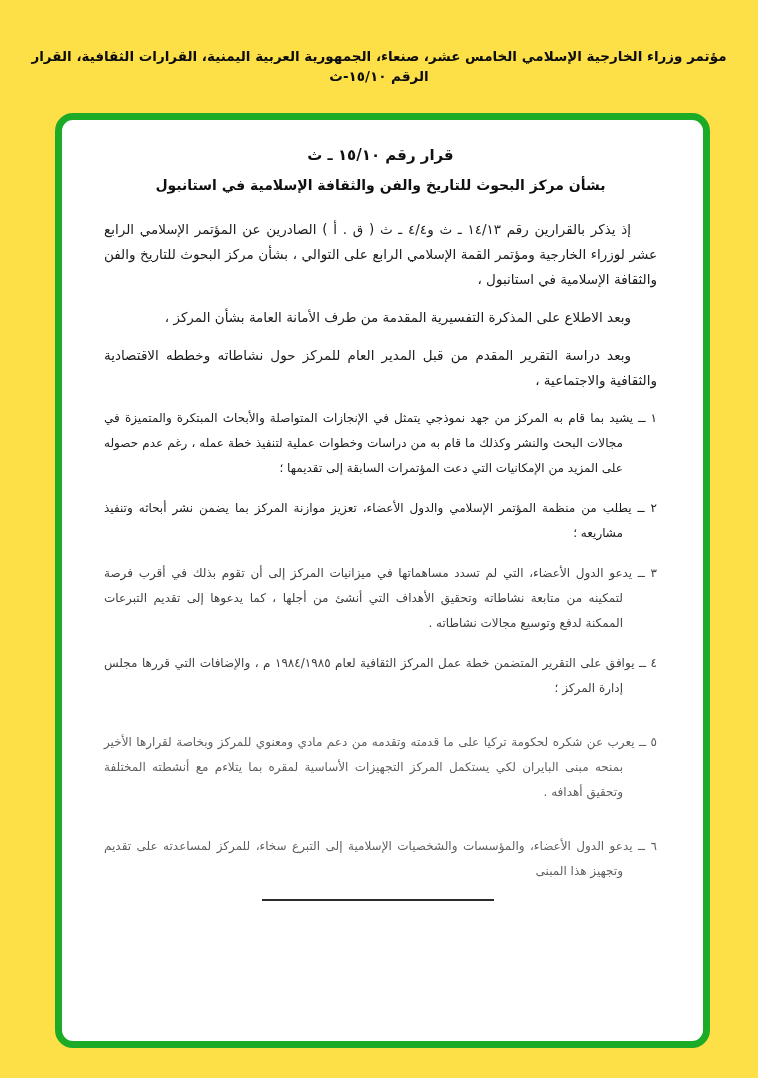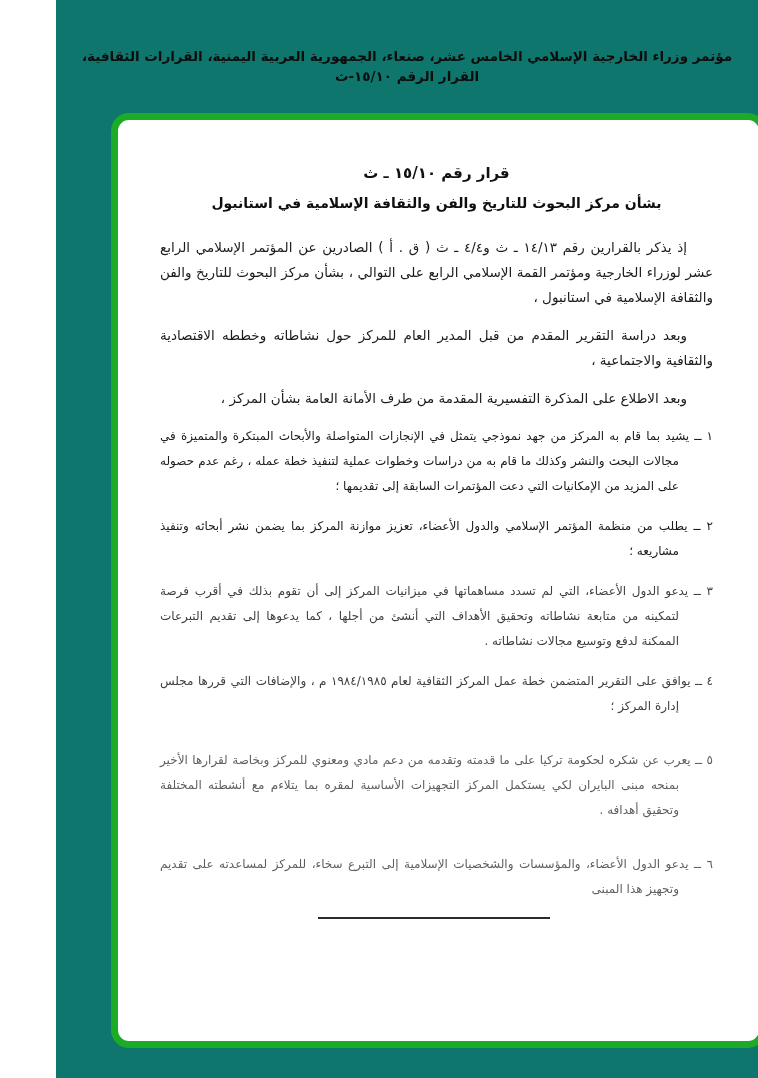--- a/index.html
+++ b/index.html
@@ -2,23 +2,23 @@
 <html lang="ar" dir="rtl"><head>
 <meta charset="utf-8">
 <style>
   html, body {
     margin: 0;
     padding: 0;
     background: #ffffff;
   }
   .page {
     position: relative;
-    width: 702px;
+    width: 758px;
     height: 1078px;
-    background: #0f766e;
+    background: #fde047;
     font-family: "DejaVu Sans", sans-serif;
     direction: rtl;
     overflow: hidden;
     color: #1b1b1b;
   }
   .header {
     padding-top: 46px;
     text-align: center;
   }
   .header-line1 {
@@ -40,21 +40,21 @@
     left: 55px;
     top: 113px;
     width: 655px;
     height: 935px;
     box-sizing: border-box;
     border: 7px solid #1bab27;
     border-radius: 18px;
     background: #ffffff;
   }
   .doc-content {
-    padding: 44px 46px 0 42px;
+    padding: 26px 46px 0 42px;
   }
   .doc-title1 {
     text-align: center;
     font-weight: bold;
     font-size: 15px;
     color: #111;
     margin: 0 0 13px 0;
   }
   .doc-title2 {
     text-align: center;
@@ -97,22 +97,22 @@
     <div class="header-line1">مؤتمر وزراء الخارجية الإسلامي الخامس عشر، صنعاء، الجمهورية العربية اليمنية، القرارات الثقافية، القرار الرقم ١٥/١٠-ث</div>
   </div>
 
   <div class="doc-box">
     <div class="doc-content">
 
       <div class="doc-title1">قرار رقم ١٥/١٠ ـ ث</div>
       <div class="doc-title2">بشأن مركز البحوث للتاريخ والفن والثقافة الإسلامية في استانبول</div>
 
       <p class="para">إذ يذكر بالقرارين رقم ١٤/١٣ ـ ث و٤/٤ ـ ث ( ق . أ ) الصادرين عن المؤتمر الإسلامي الرابع عشر لوزراء الخارجية ومؤتمر القمة الإسلامي الرابع على التوالي ، بشأن مركز البحوث للتاريخ والفن والثقافة الإسلامية في استانبول ،</p>
+      <p class="para">وبعد الاطلاع على المذكرة التفسيرية المقدمة من طرف الأمانة العامة بشأن المركز ،</p>
       <p class="para">وبعد دراسة التقرير المقدم من قبل المدير العام للمركز حول نشاطاته وخططه الاقتصادية والثقافية والاجتماعية ،</p>
-      <p class="para">وبعد الاطلاع على المذكرة التفسيرية المقدمة من طرف الأمانة العامة بشأن المركز ،</p>
 
       <div class="item"><span class="num">١</span> <span>ــ</span> <span>يشيد بما قام به المركز من جهد نموذجي يتمثل في الإنجازات المتواصلة والأبحاث المبتكرة والمتميزة في مجالات البحث والنشر وكذلك ما قام به من دراسات وخطوات عملية لتنفيذ خطة عمله ، رغم عدم حصوله على المزيد من الإمكانيات التي دعت المؤتمرات السابقة إلى تقديمها ؛</span></div>
 
       <div class="item"><span class="num">٢</span> <span>ــ</span> <span>يطلب من منظمة المؤتمر الإسلامي والدول الأعضاء، تعزيز موازنة المركز بما يضمن نشر أبحاثه وتنفيذ مشاريعه ؛</span></div>
 
       <div class="item dim"><span class="num">٣</span> <span>ــ</span> <span>يدعو الدول الأعضاء، التي لم تسدد مساهماتها في ميزانيات المركز إلى أن تقوم بذلك في أقرب فرصة لتمكينه من متابعة نشاطاته وتحقيق الأهداف التي أنشئ من أجلها ، كما يدعوها إلى تقديم التبرعات الممكنة لدفع وتوسيع مجالات نشاطاته .</span></div>
 
       <div class="item dim"><span class="num">٤</span> <span>ــ</span> <span>يوافق على التقرير المتضمن خطة عمل المركز الثقافية لعام ١٩٨٤/١٩٨٥ م ، والإضافات التي قررها مجلس إدارة المركز ؛</span></div>
 
       <div class="item faint"><span class="num">٥</span> <span>ــ</span> <span>يعرب عن شكره لحكومة تركيا على ما قدمته وتقدمه من دعم مادي ومعنوي للمركز وبخاصة لقرارها الأخير بمنحه مبنى البايران لكي يستكمل المركز التجهيزات الأساسية لمقره بما يتلاءم مع أنشطته المختلفة وتحقيق أهدافه .</span></div>

